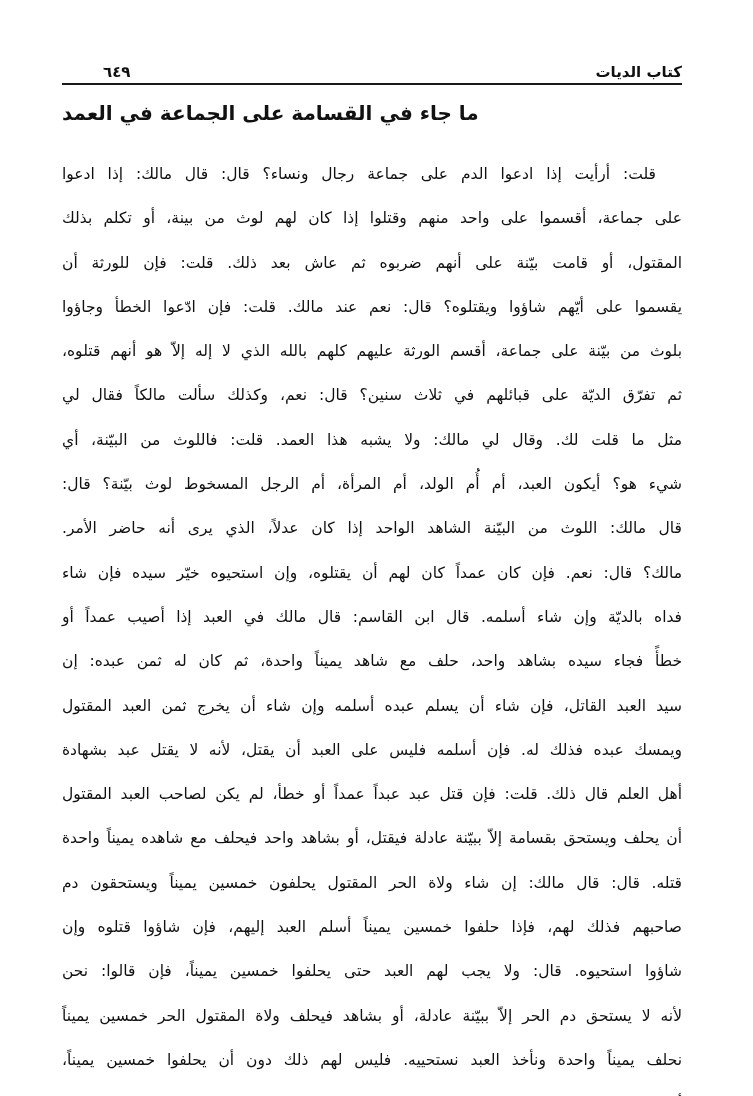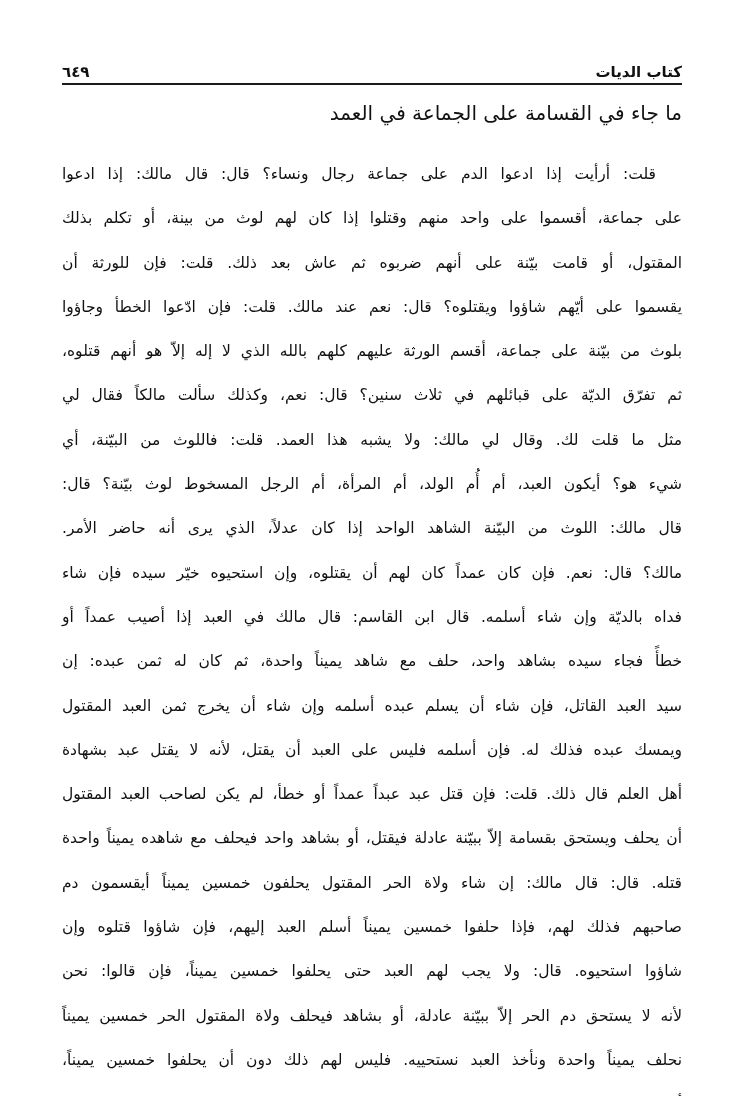--- a/index.html
+++ b/index.html
@@ -36,37 +36,38 @@
     .running-title {
       font-size: 15px;
       font-weight: bold;
       line-height: 20px;
     }
     .page-number {
       font-size: 15px;
       font-weight: bold;
       line-height: 20px;
       direction: rtl;
+      margin-left: 41px;
     }
     .head-rule {
       position: absolute;
       top: 83px;
       left: 0;
       right: 0;
       height: 0;
       border-top: 2px solid #1a1a1a;
     }
     .chapter-title {
       position: absolute;
       top: 98px;
       left: 0;
       right: 0;
-      text-align: right;
+      text-align: left;
       font-size: 20px;
-      font-weight: normal;
+      font-weight: bold;
       line-height: 30px;
     }
     .body-text {
       position: absolute;
       top: 146px;
       left: 0;
       right: 0;
     }
     .line {
       height: 32.3px;
@@ -107,20 +108,20 @@
     <div class="line">مثل ما قلت لك. وقال لي مالك: ولا يشبه هذا العمد. قلت: فاللوث من البيّنة، أي</div>
     <div class="line">شيء هو؟ أيكون العبد، أم أُم الولد، أم المرأة، أم الرجل المسخوط لوث بيّنة؟ قال:</div>
     <div class="line">قال مالك: اللوث من البيّنة الشاهد الواحد إذا كان عدلاً، الذي يرى أنه حاضر الأمر.</div>
     <div class="line">مالك؟ قال: نعم. فإن كان عمداً كان لهم أن يقتلوه، وإن استحيوه خيّر سيده فإن شاء</div>
     <div class="line">فداه بالديّة وإن شاء أسلمه. قال ابن القاسم: قال مالك في العبد إذا أصيب عمداً أو</div>
     <div class="line">خطأً فجاء سيده بشاهد واحد، حلف مع شاهد يميناً واحدة، ثم كان له ثمن عبده: إن</div>
     <div class="line">سيد العبد القاتل، فإن شاء أن يسلم عبده أسلمه وإن شاء أن يخرج ثمن العبد المقتول</div>
     <div class="line">ويمسك عبده فذلك له. فإن أسلمه فليس على العبد أن يقتل، لأنه لا يقتل عبد بشهادة</div>
     <div class="line">أهل العلم قال ذلك. قلت: فإن قتل عبد عبداً عمداً أو خطأ، لم يكن لصاحب العبد المقتول</div>
     <div class="line">أن يحلف ويستحق بقسامة إلاّ ببيّنة عادلة فيقتل، أو بشاهد واحد فيحلف مع شاهده يميناً واحدة</div>
-    <div class="line">قتله. قال: قال مالك: إن شاء ولاة الحر المقتول يحلفون خمسين يميناً أيقسمون دم</div>
+    <div class="line">قتله. قال: قال مالك: إن شاء ولاة الحر المقتول يحلفون خمسين يميناً ويستحقون دم</div>
     <div class="line">صاحبهم فذلك لهم، فإذا حلفوا خمسين يميناً أسلم العبد إليهم، فإن شاؤوا قتلوه وإن</div>
     <div class="line">شاؤوا استحيوه. قال: ولا يجب لهم العبد حتى يحلفوا خمسين يميناً، فإن قالوا: نحن</div>
     <div class="line">لأنه لا يستحق دم الحر إلاّ ببيّنة عادلة، أو بشاهد فيحلف ولاة المقتول الحر خمسين يميناً</div>
     <div class="line">نحلف يميناً واحدة ونأخذ العبد نستحييه. فليس لهم ذلك دون أن يحلفوا خمسين يميناً،</div>
     <div class="line last">أيجتزىء ولي الدم بهذا في قول مالك؟ قال: لا، ولكن فيه القسامة عندي.</div>
   </div>
 </div>
 
 </body></html>

